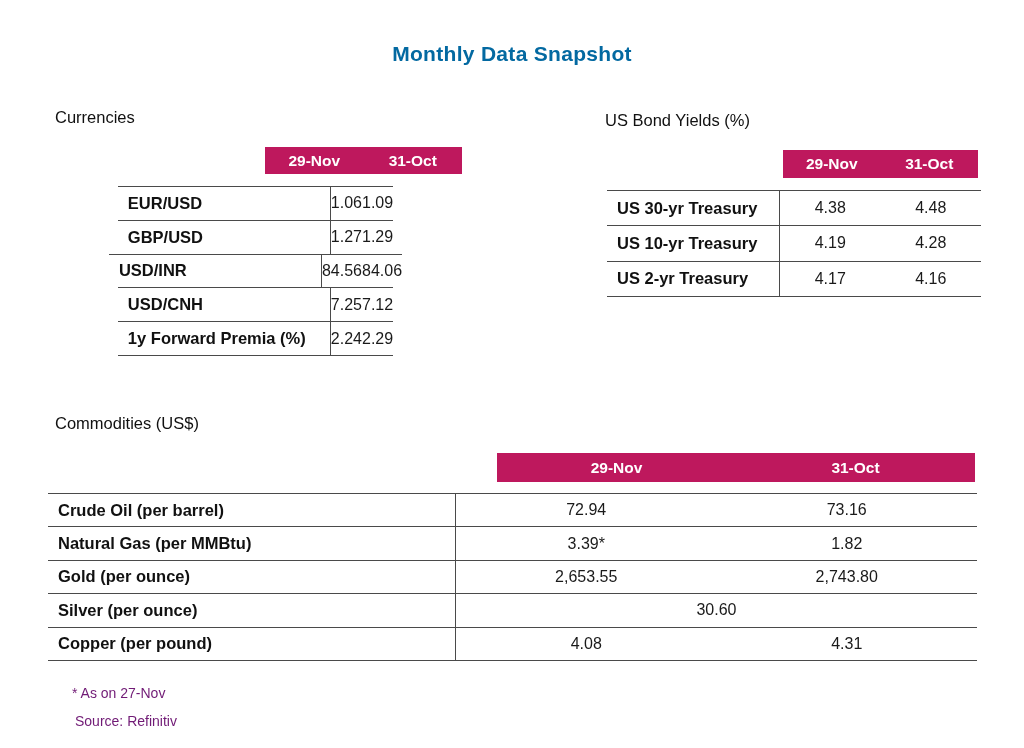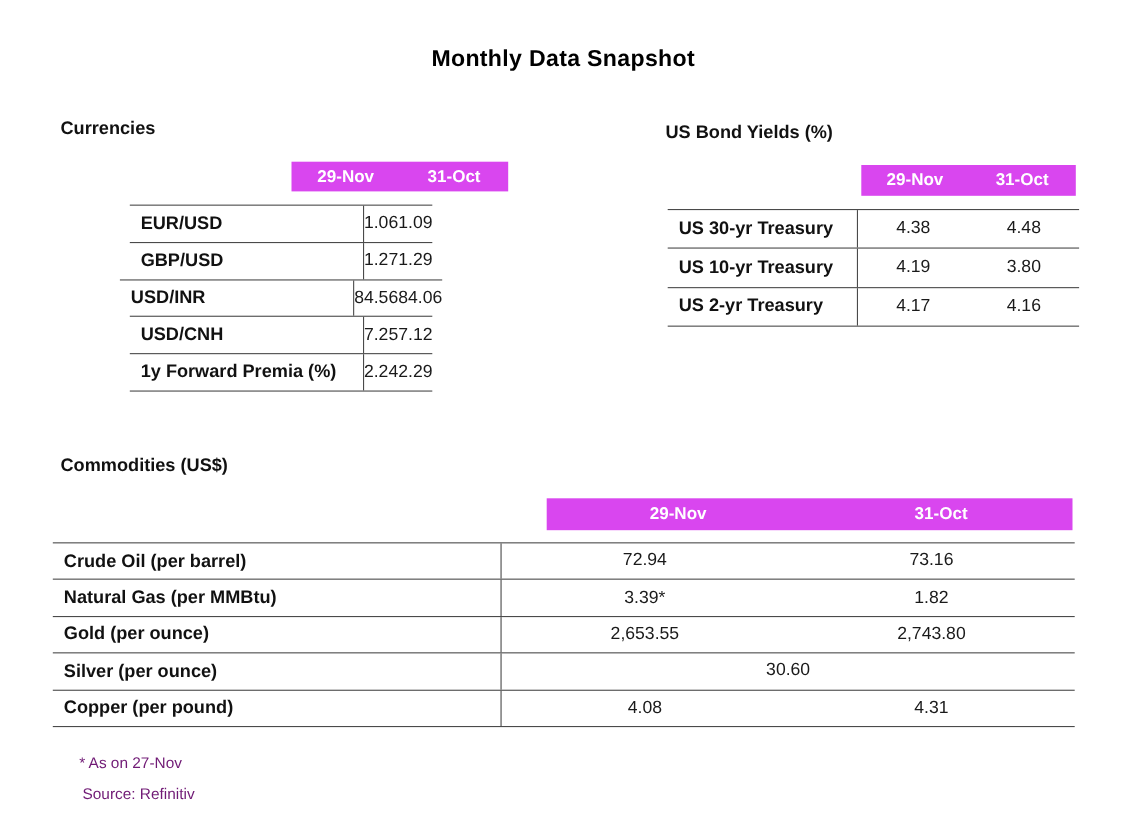--- a/index.html
+++ b/index.html
@@ -2,26 +2,26 @@
 <html><head>
 <meta charset="utf-8">
 <style>
   html,body { margin:0; padding:0; background:#ffffff; }
   .page {
     position:relative; width:1024px; height:748px; background:#ffffff;
     font-family:"Liberation Sans", sans-serif; color:#1a1a1a; overflow:hidden;
   }
   .title {
     position:absolute; top:42px; left:0; width:100%; text-align:center;
-    font-size:21px; font-weight:700; letter-spacing:0.3px; color:#000000;
+    font-size:21px; font-weight:700; letter-spacing:0.3px; color:#0369a1;
   }
-  .section-label { position:absolute; font-size:16.5px; font-weight:700; color:#111; }
+  .section-label { position:absolute; font-size:16.5px; font-weight:400; color:#111; }
 
   .hdr-bar {
-    position:absolute; background:#d946ef; color:#ffffff;
+    position:absolute; background:#be185d; color:#ffffff;
     display:flex; align-items:center; font-weight:700; font-size:15.5px;
   }
   .hdr-bar span { flex:1; text-align:center; }
 
   .tbl { position:absolute; display:flex; flex-direction:column; }
   .row { display:flex; align-items:stretch; border-top:1px solid #4a4a4a; }
   .row:last-child { border-bottom:1px solid #4a4a4a; }
   .cell-label {
     display:flex; align-items:center; padding-left:10px; box-sizing:border-box;
     font-weight:700; font-size:16.5px; color:#111;
@@ -118,21 +118,21 @@
       <div class="cell-label">US 30-yr Treasury</div>
       <div class="cell-vals">
         <div class="cell-val">4.38</div>
         <div class="cell-val">4.48</div>
       </div>
     </div>
     <div class="row">
       <div class="cell-label">US 10-yr Treasury</div>
       <div class="cell-vals">
         <div class="cell-val">4.19</div>
-        <div class="cell-val">3.80</div>
+        <div class="cell-val">4.28</div>
       </div>
     </div>
     <div class="row">
       <div class="cell-label">US 2-yr Treasury</div>
       <div class="cell-vals">
         <div class="cell-val">4.17</div>
         <div class="cell-val">4.16</div>
       </div>
     </div>
   </div>

